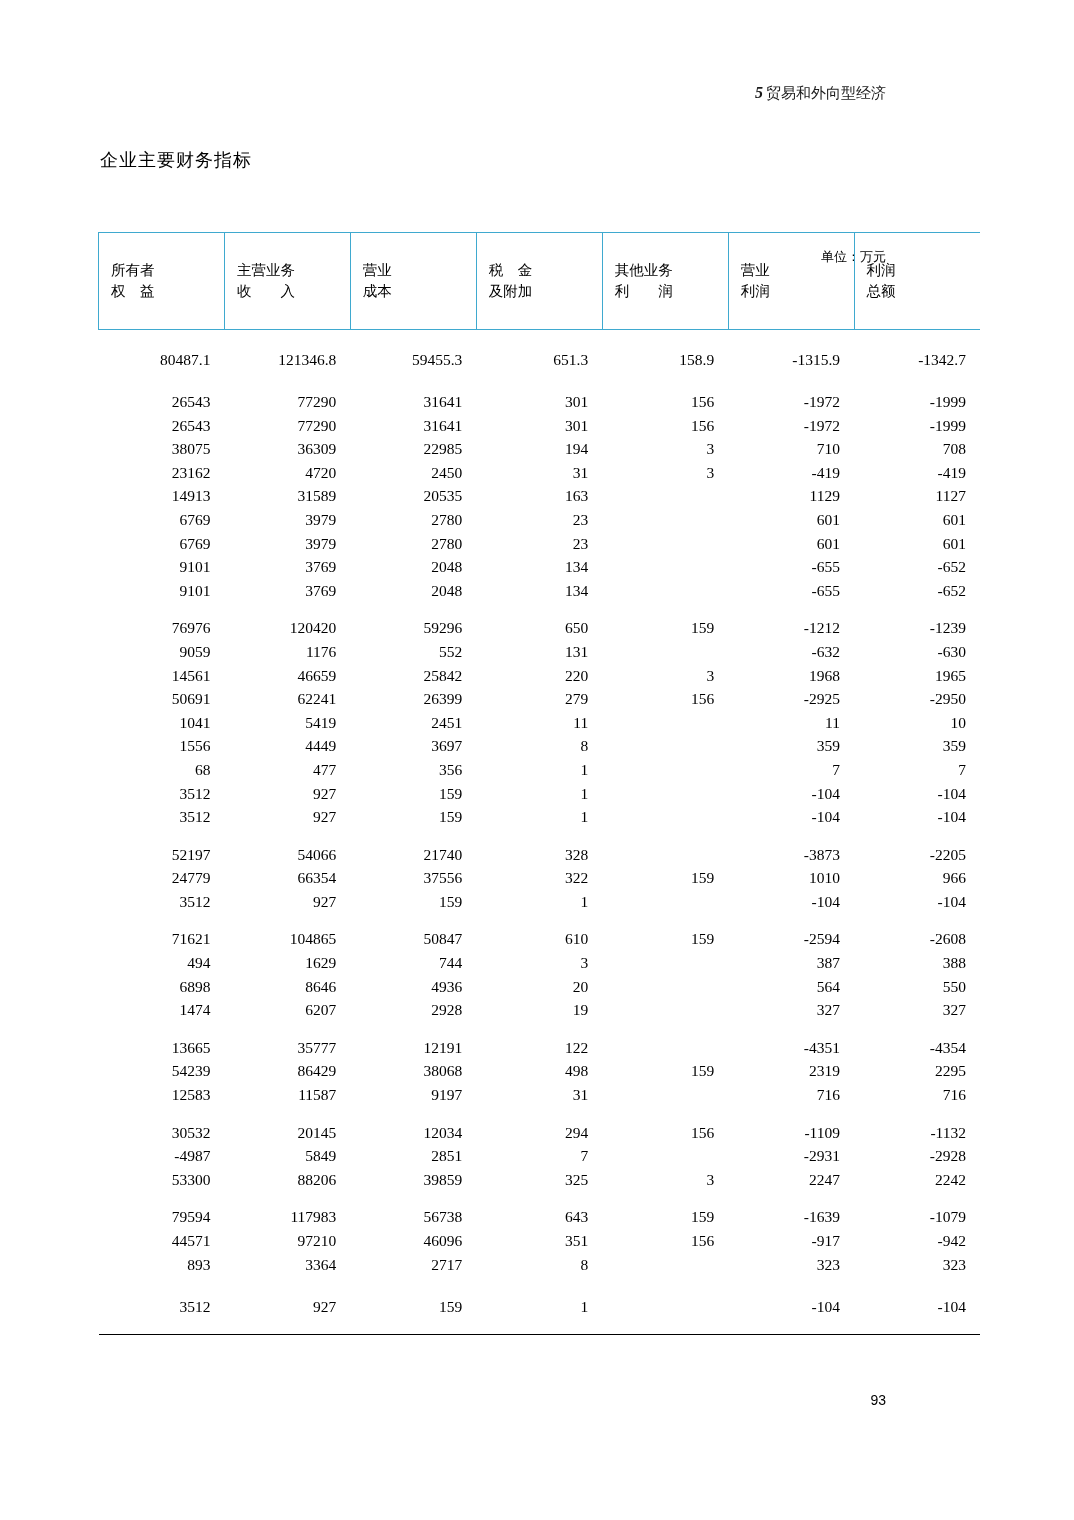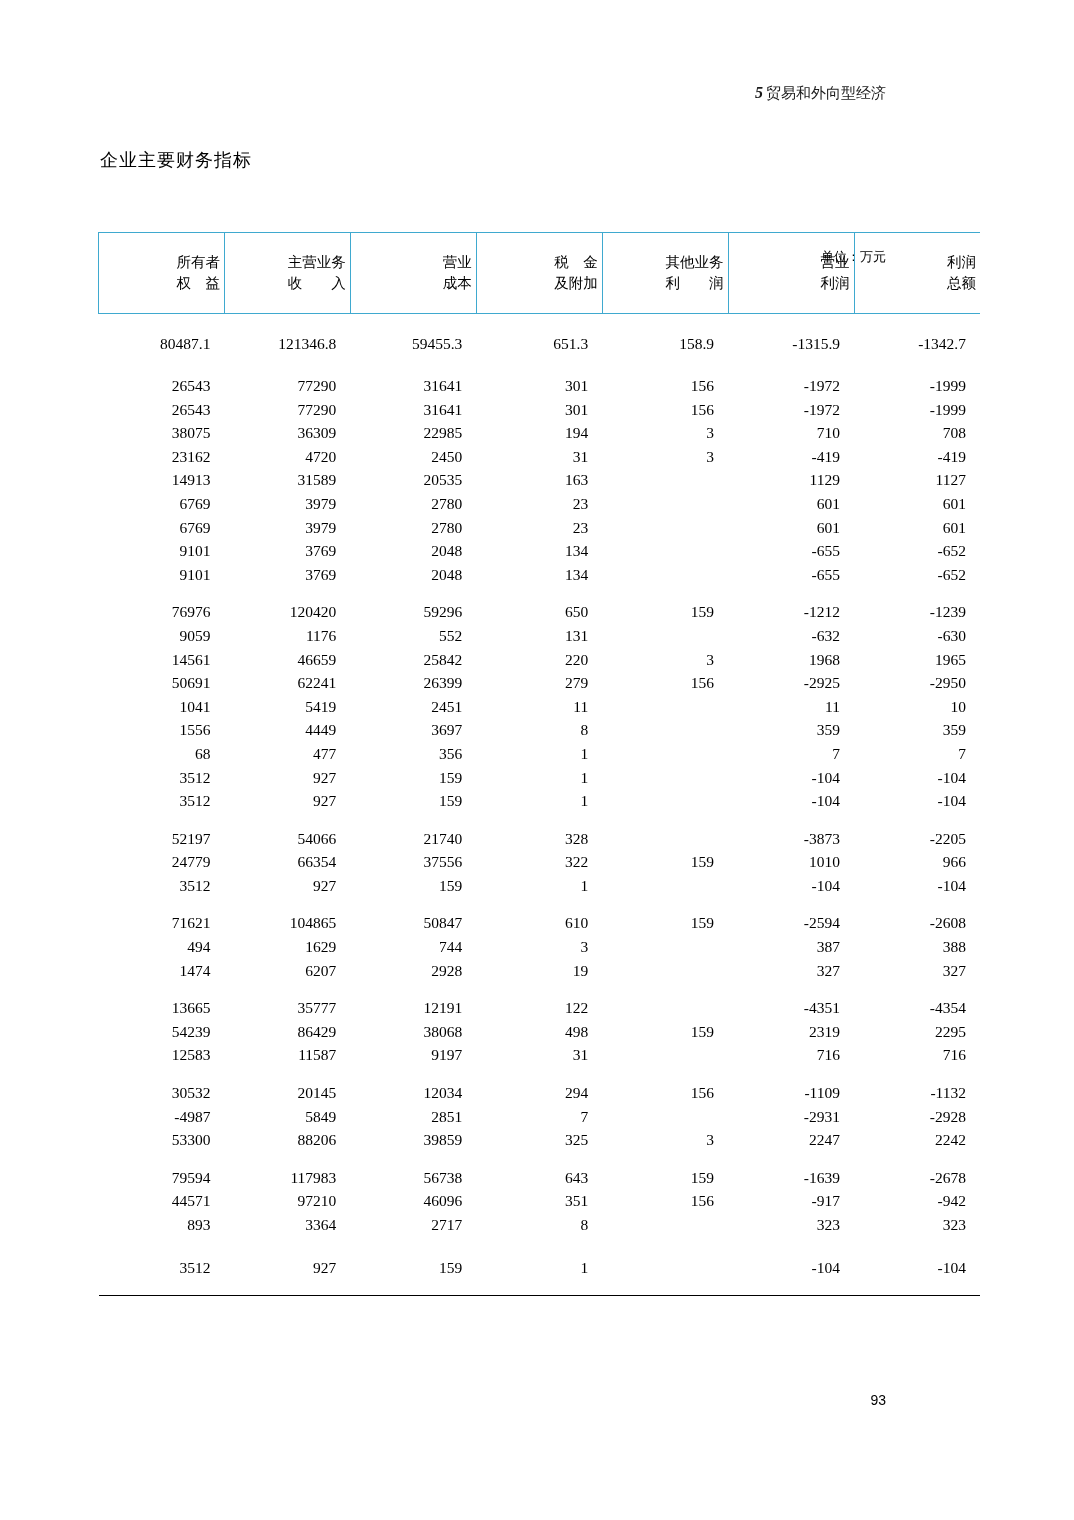--- a/index.html
+++ b/index.html
@@ -61,25 +61,25 @@
     width: 882px;
     border-collapse: collapse;
     font-size: 14.5px;
   }
   table.main thead th {
     border-top: 1.6px solid #3fa9cf;
     border-bottom: 1.6px solid #3fa9cf;
     border-right: 1.1px solid #3fa9cf;
     height: 72px;
     vertical-align: middle;
-    text-align: right;
+    text-align: left;
     font-weight: normal;
     font-size: 14.5px;
     font-family: "Liberation Sans", sans-serif;
-    padding: 4px;
+    padding: 12px;
     line-height: 1.45;
   }
   table.main thead th:first-child {
     border-left: 1.6px solid #3fa9cf;
   }
   table.main thead th:last-child {
     border-right: none;
   }
   table.main thead th .l1,
   table.main thead th .l2 {
@@ -418,20 +418,29 @@
         <tr>
           <td>494</td>
           <td>1629</td>
           <td>744</td>
           <td>3</td>
           <td></td>
           <td>387</td>
           <td>388</td>
         </tr>
         <tr>
+          <td>6898</td>
+          <td>8646</td>
+          <td>4936</td>
+          <td>20</td>
+          <td></td>
+          <td>564</td>
+          <td>550</td>
+        </tr>
+        <tr>
           <td>1474</td>
           <td>6207</td>
           <td>2928</td>
           <td>19</td>
           <td></td>
           <td>327</td>
           <td>327</td>
         </tr>
         <tr class="spacer">
           <td></td>
@@ -514,21 +523,21 @@
           <td></td>
           <td></td>
         </tr>
         <tr>
           <td>79594</td>
           <td>117983</td>
           <td>56738</td>
           <td>643</td>
           <td>159</td>
           <td>-1639</td>
-          <td>-2678</td>
+          <td>-1079</td>
         </tr>
         <tr>
           <td>44571</td>
           <td>97210</td>
           <td>46096</td>
           <td>351</td>
           <td>156</td>
           <td>-917</td>
           <td>-942</td>
         </tr>

